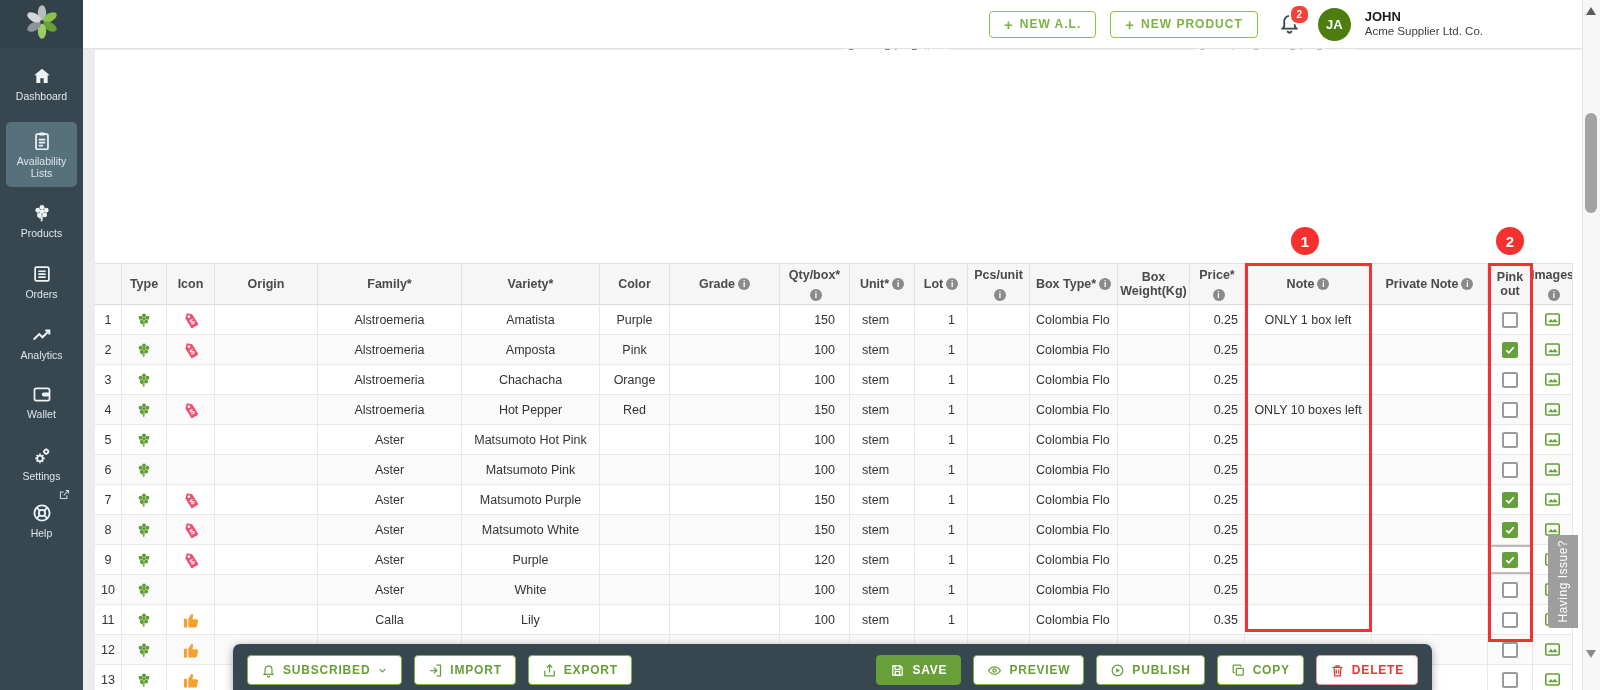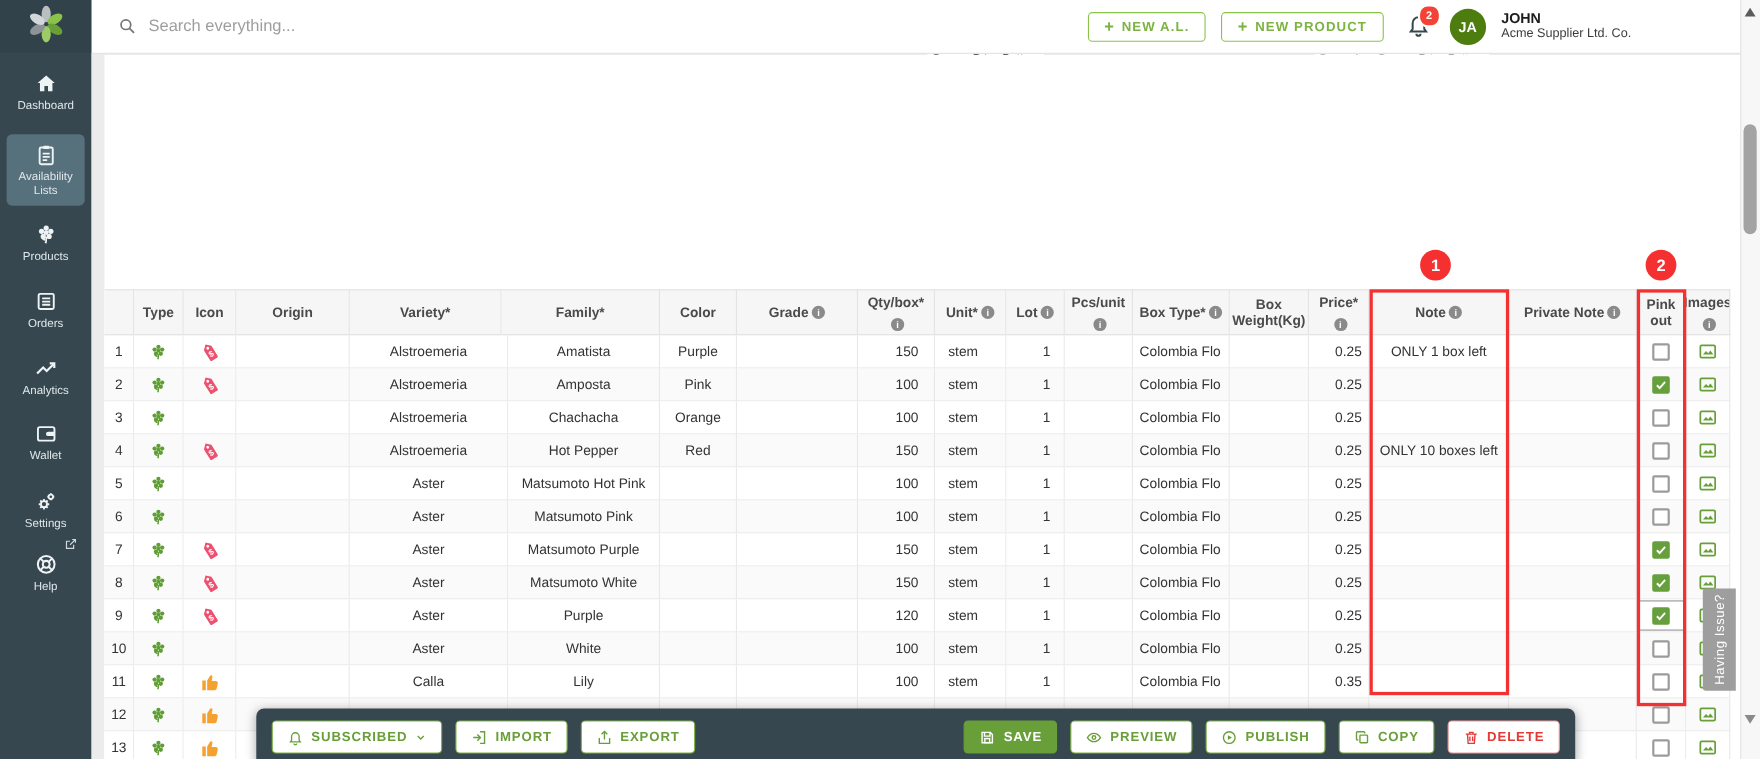--- a/index.html
+++ b/index.html
@@ -206,29 +206,20 @@
               <circle cx="12" cy="12" r="3.4"></circle>
               <path d="M9.6 9.6L6.2 6.2M14.4 9.6l3.4-3.4M14.4 14.4l3.4 3.4M9.6 14.4l-3.4 3.4"></path>
             </svg>
           </span>
           <span class="side-label">Help</span>
         </div>
       </div>
   </nav>
 
   <header class="topbar">
-    <div class="search-wrap">
-      <span class="search-icon">
-          <svg viewBox="0 0 24 24" fill="none" stroke="currentColor" stroke-width="2.2">
-            <circle cx="10.5" cy="10.5" r="6.2"></circle>
-            <path d="M15.2 15.2L21 21"></path>
-          </svg>
-        </span>
-      <input class="search-input" type="text" placeholder="Search everything..." style="">
-    </div>
     <div class="top-right">
       <button class="btn-outline-green">
         <span class="plus">+</span>
         <span>NEW A.L.</span>
       </button>
       <button class="btn-outline-green">
         <span class="plus">+</span>
         <span>NEW PRODUCT</span>
       </button>
       <div class="bell-wrap">
@@ -279,25 +270,25 @@
         </div>
         <div class="th" style="width: 45px;">
           <span>Type</span>
         </div>
         <div class="th" style="width: 48px;">
           <span>Icon</span>
         </div>
         <div class="th" style="width: 103px;">
           <span>Origin</span>
         </div>
+        <div class="th" style="width: 144px;">
+          <span>Family*</span>
+        </div>
         <div class="th" style="width: 138px;">
           <span>Variety*</span>
-        </div>
-        <div class="th" style="width: 144px;">
-          <span>Family*</span>
         </div>
         <div class="th" style="width: 70px;">
           <span>Color</span>
         </div>
         <div class="th" style="width: 110px;">
           <span>Grade</span>
           <span class="info-icon info-gap">i</span>
         </div>
         <div class="th" style="width: 70px;">
           <span>Qty/box*</span>

